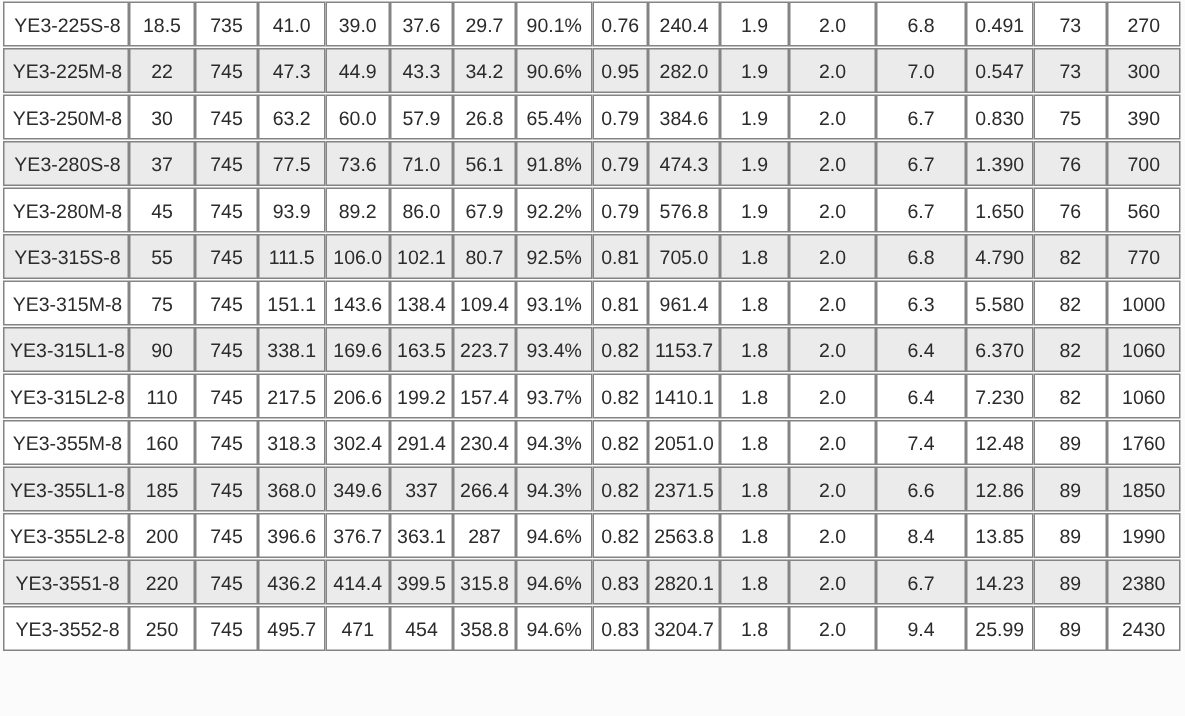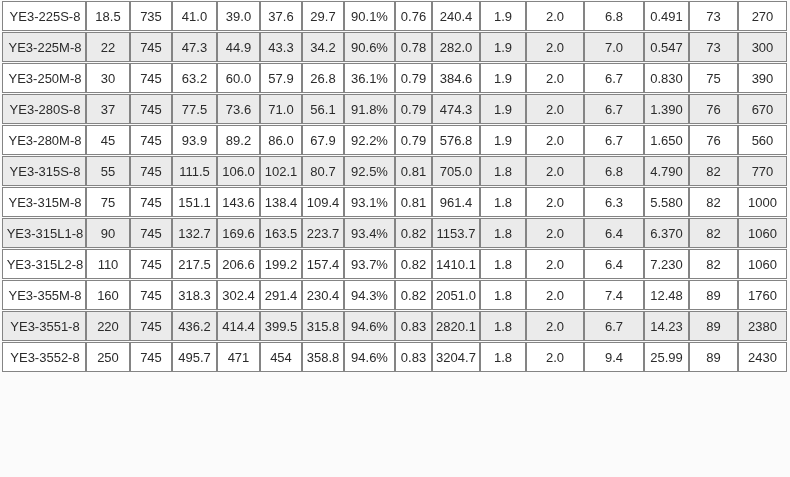--- a/index.html
+++ b/index.html
@@ -105,38 +105,38 @@
         </tr>
         <tr class="alt">
           <td class="model-cell">YE3-225M-8</td>
           <td>22</td>
           <td>745</td>
           <td>47.3</td>
           <td>44.9</td>
           <td>43.3</td>
           <td>34.2</td>
           <td>90.6%</td>
-          <td>0.78</td>
+          <td>0.95</td>
           <td>282.0</td>
           <td>1.9</td>
           <td>2.0</td>
           <td>7.0</td>
           <td>0.547</td>
           <td>73</td>
           <td>300</td>
         </tr>
         <tr>
           <td class="model-cell">YE3-250M-8</td>
           <td>30</td>
           <td>745</td>
           <td>63.2</td>
           <td>60.0</td>
           <td>57.9</td>
           <td>26.8</td>
-          <td>36.1%</td>
+          <td>65.4%</td>
           <td>0.79</td>
           <td>384.6</td>
           <td>1.9</td>
           <td>2.0</td>
           <td>6.7</td>
           <td>0.830</td>
           <td>75</td>
           <td>390</td>
         </tr>
         <tr class="alt">
@@ -148,21 +148,21 @@
           <td>71.0</td>
           <td>56.1</td>
           <td>91.8%</td>
           <td>0.79</td>
           <td>474.3</td>
           <td>1.9</td>
           <td>2.0</td>
           <td>6.7</td>
           <td>1.390</td>
           <td>76</td>
-          <td>670</td>
+          <td>700</td>
         </tr>
         <tr>
           <td class="model-cell">YE3-280M-8</td>
           <td>45</td>
           <td>745</td>
           <td>93.9</td>
           <td>89.2</td>
           <td>86.0</td>
           <td>67.9</td>
           <td>92.2%</td>
@@ -208,21 +208,21 @@
           <td>2.0</td>
           <td>6.3</td>
           <td>5.580</td>
           <td>82</td>
           <td>1000</td>
         </tr>
         <tr class="alt">
           <td class="model-cell">YE3-315L1-8</td>
           <td>90</td>
           <td>745</td>
-          <td>132.7</td>
+          <td>338.1</td>
           <td>169.6</td>
           <td>163.5</td>
           <td>223.7</td>
           <td>93.4%</td>
           <td>0.82</td>
           <td>1153.7</td>
           <td>1.8</td>
           <td>2.0</td>
           <td>6.4</td>
           <td>6.370</td>
@@ -257,20 +257,56 @@
           <td>230.4</td>
           <td>94.3%</td>
           <td>0.82</td>
           <td>2051.0</td>
           <td>1.8</td>
           <td>2.0</td>
           <td>7.4</td>
           <td>12.48</td>
           <td>89</td>
           <td>1760</td>
+        </tr>
+        <tr class="alt">
+          <td class="model-cell">YE3-355L1-8</td>
+          <td>185</td>
+          <td>745</td>
+          <td>368.0</td>
+          <td>349.6</td>
+          <td>337</td>
+          <td>266.4</td>
+          <td>94.3%</td>
+          <td>0.82</td>
+          <td>2371.5</td>
+          <td>1.8</td>
+          <td>2.0</td>
+          <td>6.6</td>
+          <td>12.86</td>
+          <td>89</td>
+          <td>1850</td>
+        </tr>
+        <tr>
+          <td class="model-cell">YE3-355L2-8</td>
+          <td>200</td>
+          <td>745</td>
+          <td>396.6</td>
+          <td>376.7</td>
+          <td>363.1</td>
+          <td>287</td>
+          <td>94.6%</td>
+          <td>0.82</td>
+          <td>2563.8</td>
+          <td>1.8</td>
+          <td>2.0</td>
+          <td>8.4</td>
+          <td>13.85</td>
+          <td>89</td>
+          <td>1990</td>
         </tr>
         <tr class="alt">
           <td class="model-cell">YE3-3551-8</td>
           <td>220</td>
           <td>745</td>
           <td>436.2</td>
           <td>414.4</td>
           <td>399.5</td>
           <td>315.8</td>
           <td>94.6%</td>

